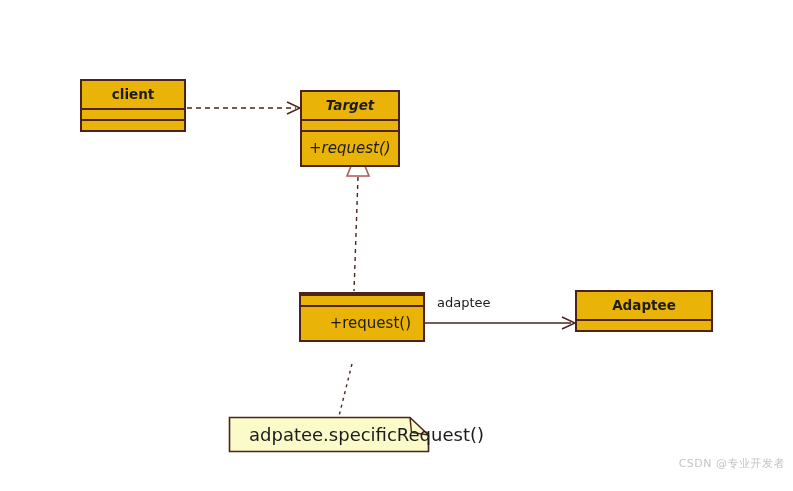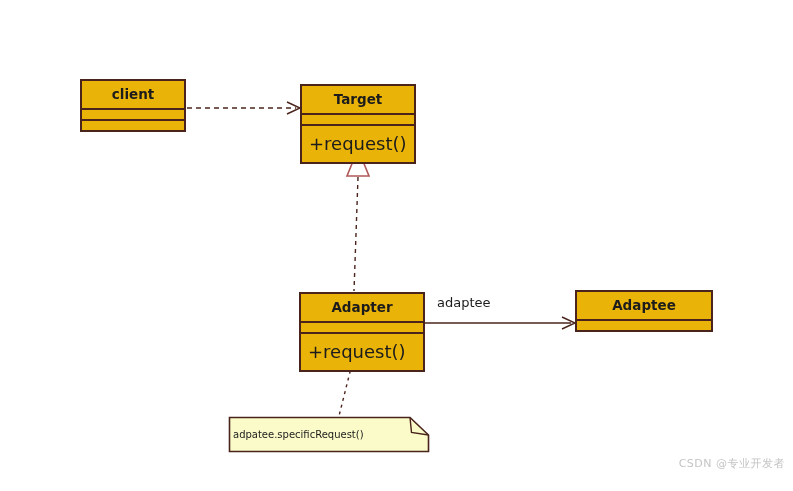--- a/index.html
+++ b/index.html
@@ -32,54 +32,55 @@
     font-size: 13.5px;
     text-align: center;
     padding: 5px 2px 6px 2px;
   }
   .uml-sec-empty {
     border-top: 2px solid #4a241c;
     height: 9px;
   }
   .uml-sec-methods {
     border-top: 2px solid #4a241c;
-    font-size: 18px;
+    font-size: 15px;
     padding: 7px 12px 8px 7px;
+    text-align: right;
   }
   .uml-method { white-space: nowrap; }
   .edge-label {
     position: absolute;
     font-size: 13px;
     color: #1c1c1c;
     white-space: nowrap;
   }
   .note-text {
     position: absolute;
     left: 229px;
     top: 417px;
     width: 180px;
     height: 35px;
     line-height: 35px;
-    padding-left: 4px;
-    font-size: 10px;
+    padding-left: 20px;
+    font-size: 18px;
     color: #1c1c1c;
     white-space: nowrap;
   }
   .watermark {
     position: absolute;
     right: 8px;
     top: 456px;
     font-size: 11px;
     color: #c4c4c4;
     letter-spacing: 0.5px;
     white-space: nowrap;
   }
   
   #box-client  { left: 80px;  top: 79px;  width: 106px; }
-  #box-target  { left: 300px; top: 84px;  width: 116px; }
+  #box-target  { left: 300px; top: 90px;  width: 100px; font-style: italic; }
   #box-adapter { left: 299px; top: 292px; width: 126px; }
   #box-adaptee { left: 575px; top: 290px; width: 138px; }
 </style>
 </head>
 <body>
 
 <div id="stage">
 
   <svg id="connector-layer" viewBox="0 0 793 491" xmlns="http://www.w3.org/2000/svg">
 
@@ -106,21 +107,20 @@
 
   <div class="uml-class" id="box-target">
     <div class="uml-title">Target</div>
     <div class="uml-sec-empty"></div>
     <div class="uml-sec-methods">
       <div class="uml-method">+request()</div>
     </div>
   </div>
 
   <div class="uml-class" id="box-adapter">
-    <div class="uml-title">Adapter</div>
     <div class="uml-sec-empty"></div>
     <div class="uml-sec-methods">
       <div class="uml-method">+request()</div>
     </div>
   </div>
 
   <div class="uml-class" id="box-adaptee">
     <div class="uml-title">Adaptee</div>
     <div class="uml-sec-empty"></div>
   </div>

